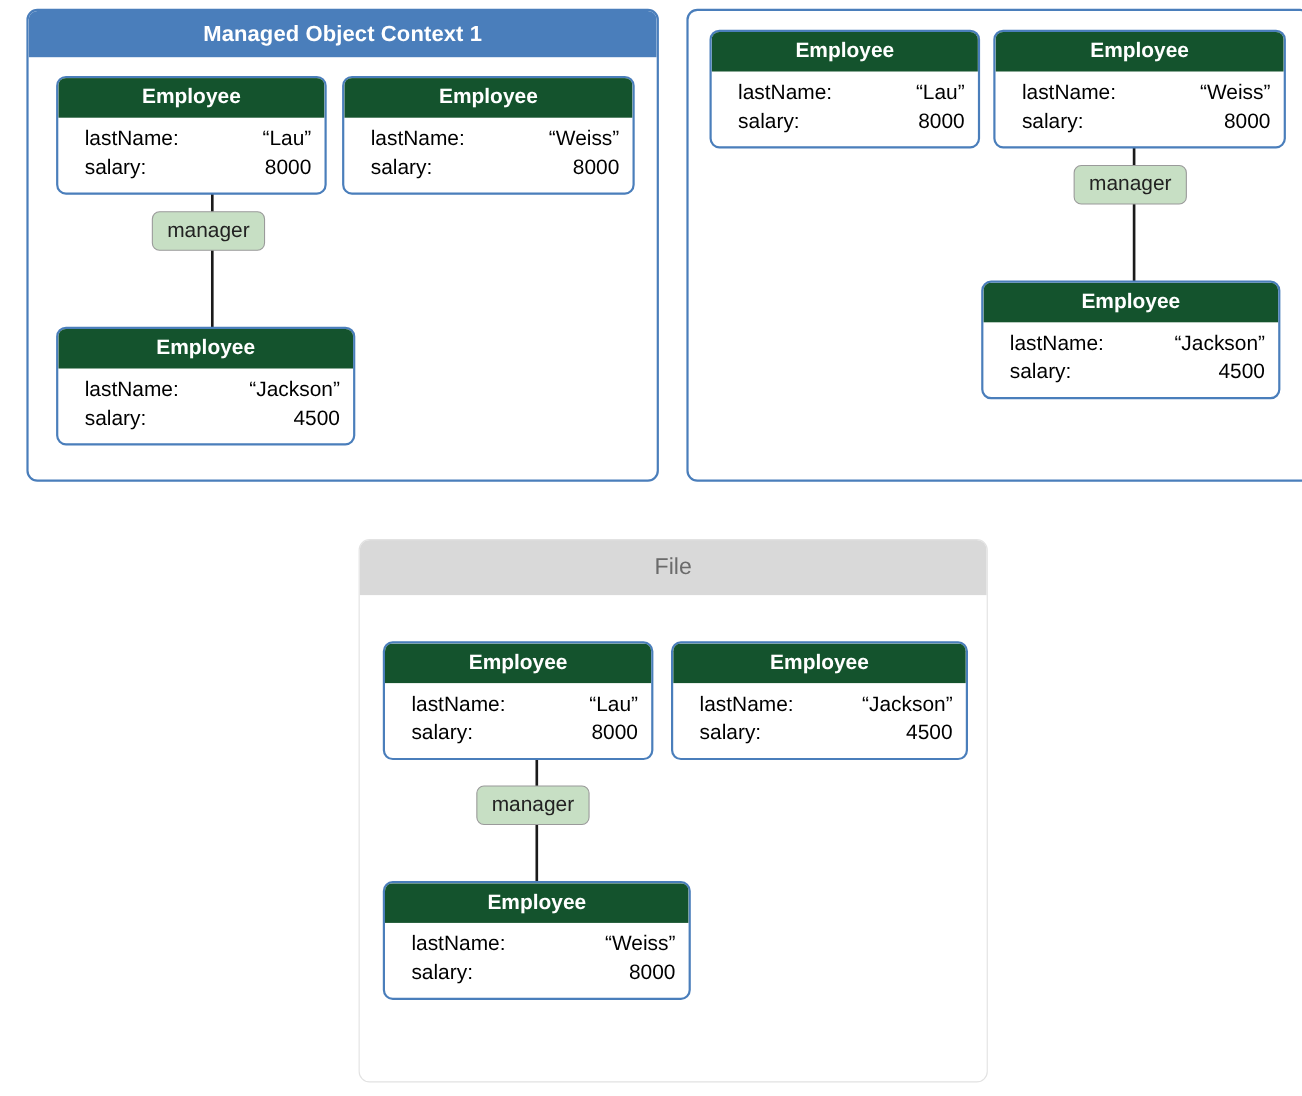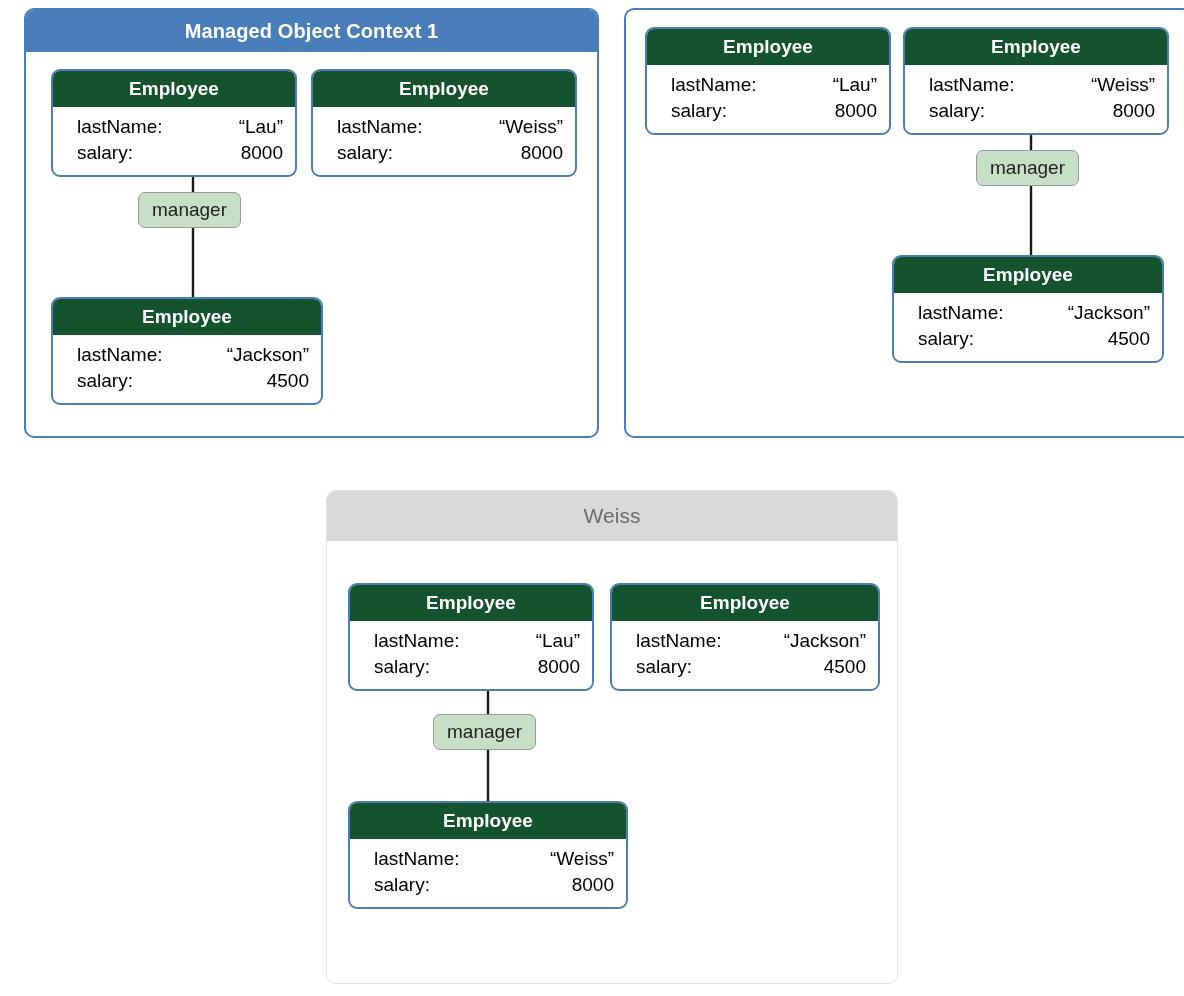--- a/index.html
+++ b/index.html
@@ -242,21 +242,21 @@
             <span class="obj-key">salary:</span>
             <span class="obj-val">4500</span>
           </div>
         </div>
       </div>
 
     </div>
   </div>
 
   <div class="filebox" style="left:310px; top:490px; width:572px; height:494px;">
-    <div class="file-header">Weiss</div>
+    <div class="file-header">File</div>
     <div class="file-body">
 
       <div class="rel" style="left:154px; top:115px; width:14px; height:190px;">
         <svg width="14" height="190" viewBox="0 0 14 190" aria-hidden="true">
           <line x1="7" y1="190" x2="7" y2="20" stroke="#1a1a1a" stroke-width="2.4"></line>
           <polygon points="7,0 14.5,22 -0.5,22" fill="#1a1a1a"></polygon>
         </svg>
       </div>
       <div class="rel-label" style="left:106px; top:173px;">
         <span>manager</span>

